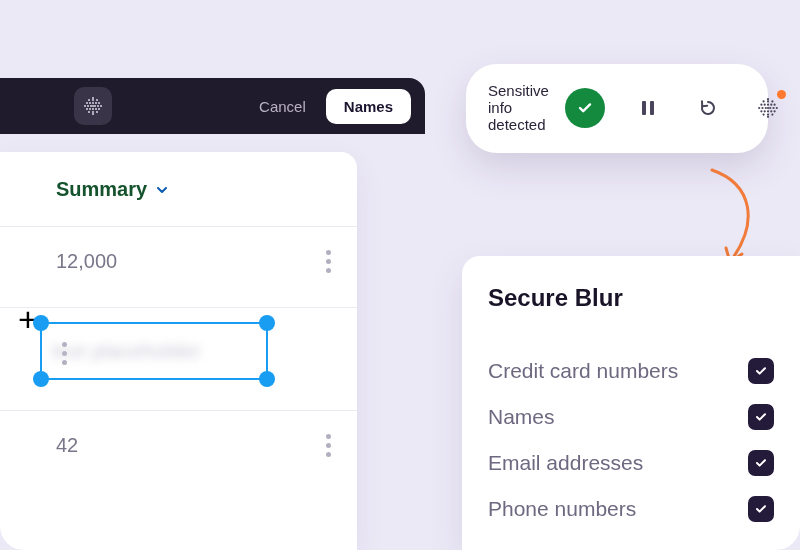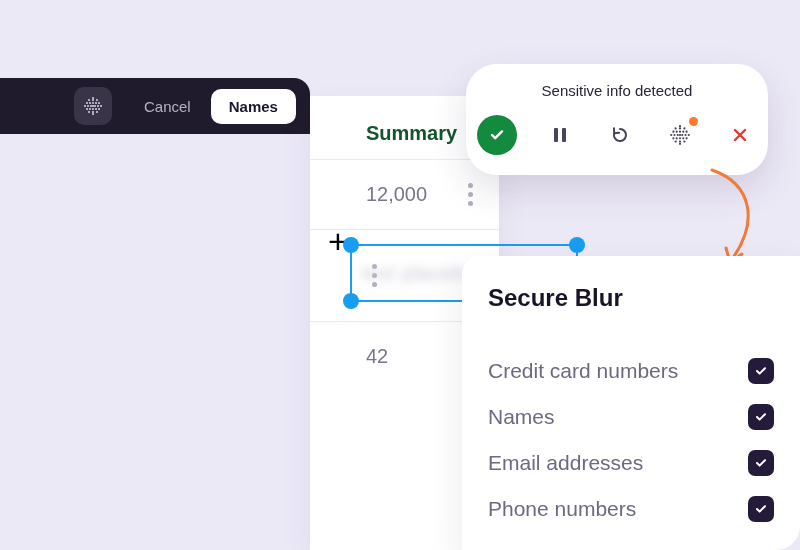--- a/index.html
+++ b/index.html
@@ -14,21 +14,21 @@
     }
 
     
     .editor {
       position: absolute;
       left: 0;
       top: 78px;
       width: 425px;
       height: 472px;
       display: flex;
-      flex-direction: row;
+      flex-direction: column;
     }
     .editor-header {
       background: #201b2c;
       height: 56px;
       display: flex;
       align-items: center;
       padding: 0 14px 0 74px;
       gap: 12px;
       border-top-right-radius: 16px;
     }
@@ -86,20 +86,21 @@
     .row {
       display: flex;
       align-items: center;
       justify-content: space-between;
       padding: 0 20px 0 56px;
       height: 70px;
       border-top: 1px solid #eceaf1;
       color: #7a7588;
       font-size: 20px;
       position: relative;
+      margin-top: 11px;
     }
     .row:first-of-type { border-top: none; }
     .kebab {
       display: flex;
       flex-direction: column;
       gap: 4px;
       padding: 6px;
       cursor: pointer;
     }
     .kebab span { width: 5px; height: 5px; border-radius: 50%; background: #b3aec0; }
@@ -148,21 +149,20 @@
     .toolbar {
       position: absolute;
       left: 466px;
       top: 64px;
       width: 302px;
       background: #fff;
       border-radius: 31px;
       box-shadow: 0 14px 36px rgba(40,30,70,0.14);
       padding: 18px 22px 20px;
       display: flex;
-      flex-direction: column;
       gap: 16px;
       align-items: center;
     }
     .toolbar-title {
       color: #2a2438;
       font-size: 15px;
       font-weight: 500;
     }
     .toolbar-icons {
       display: flex;

